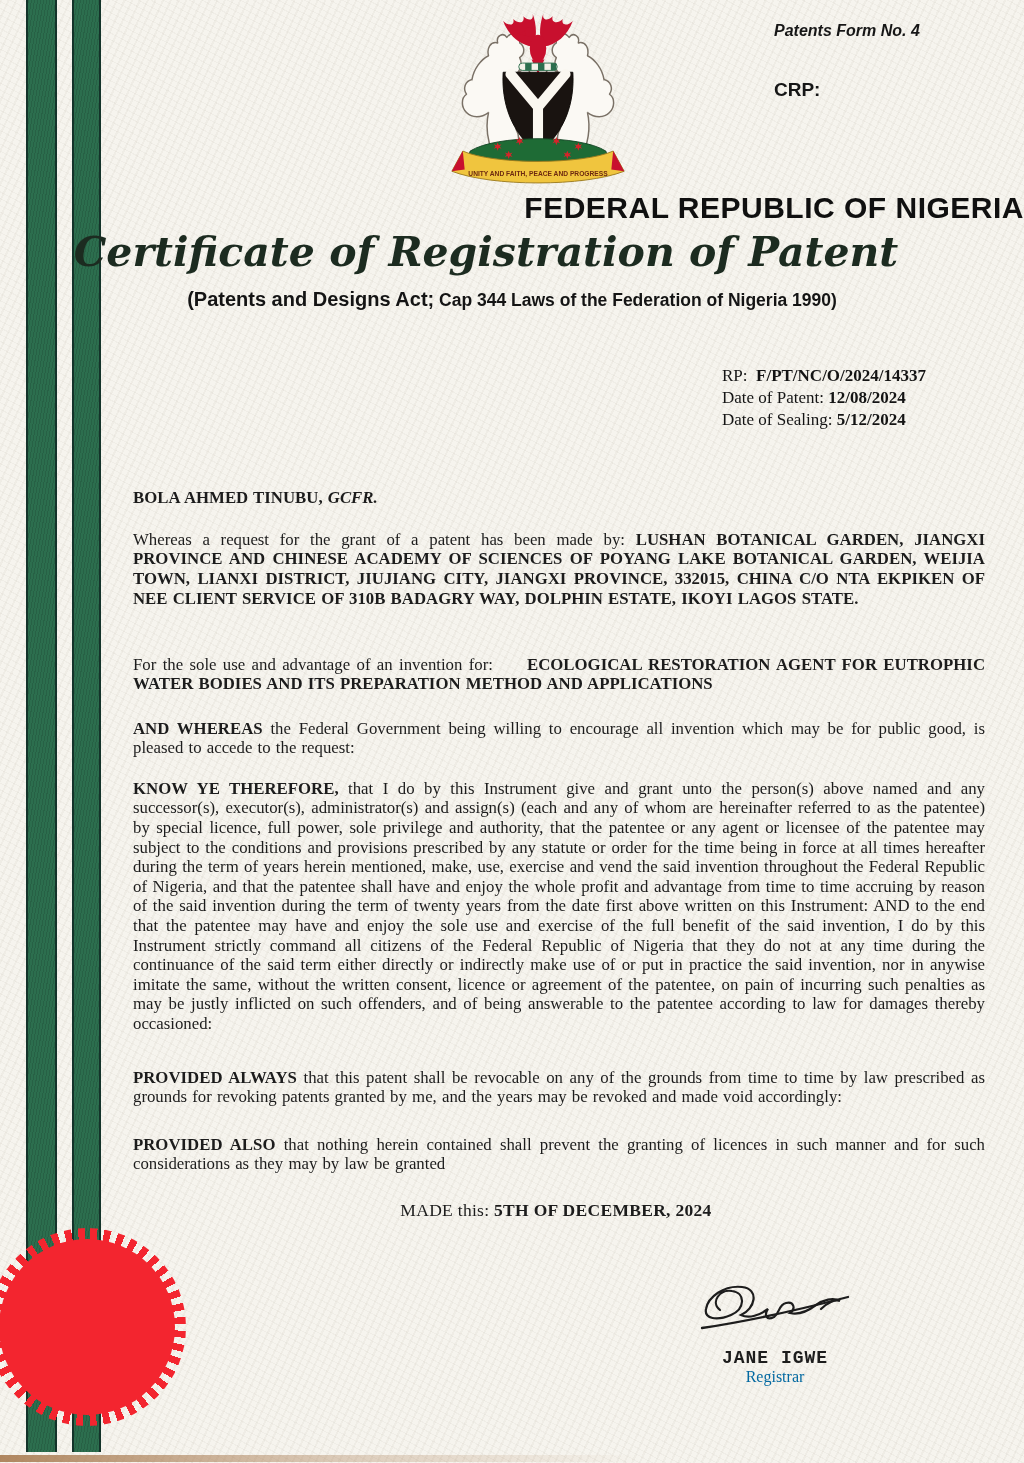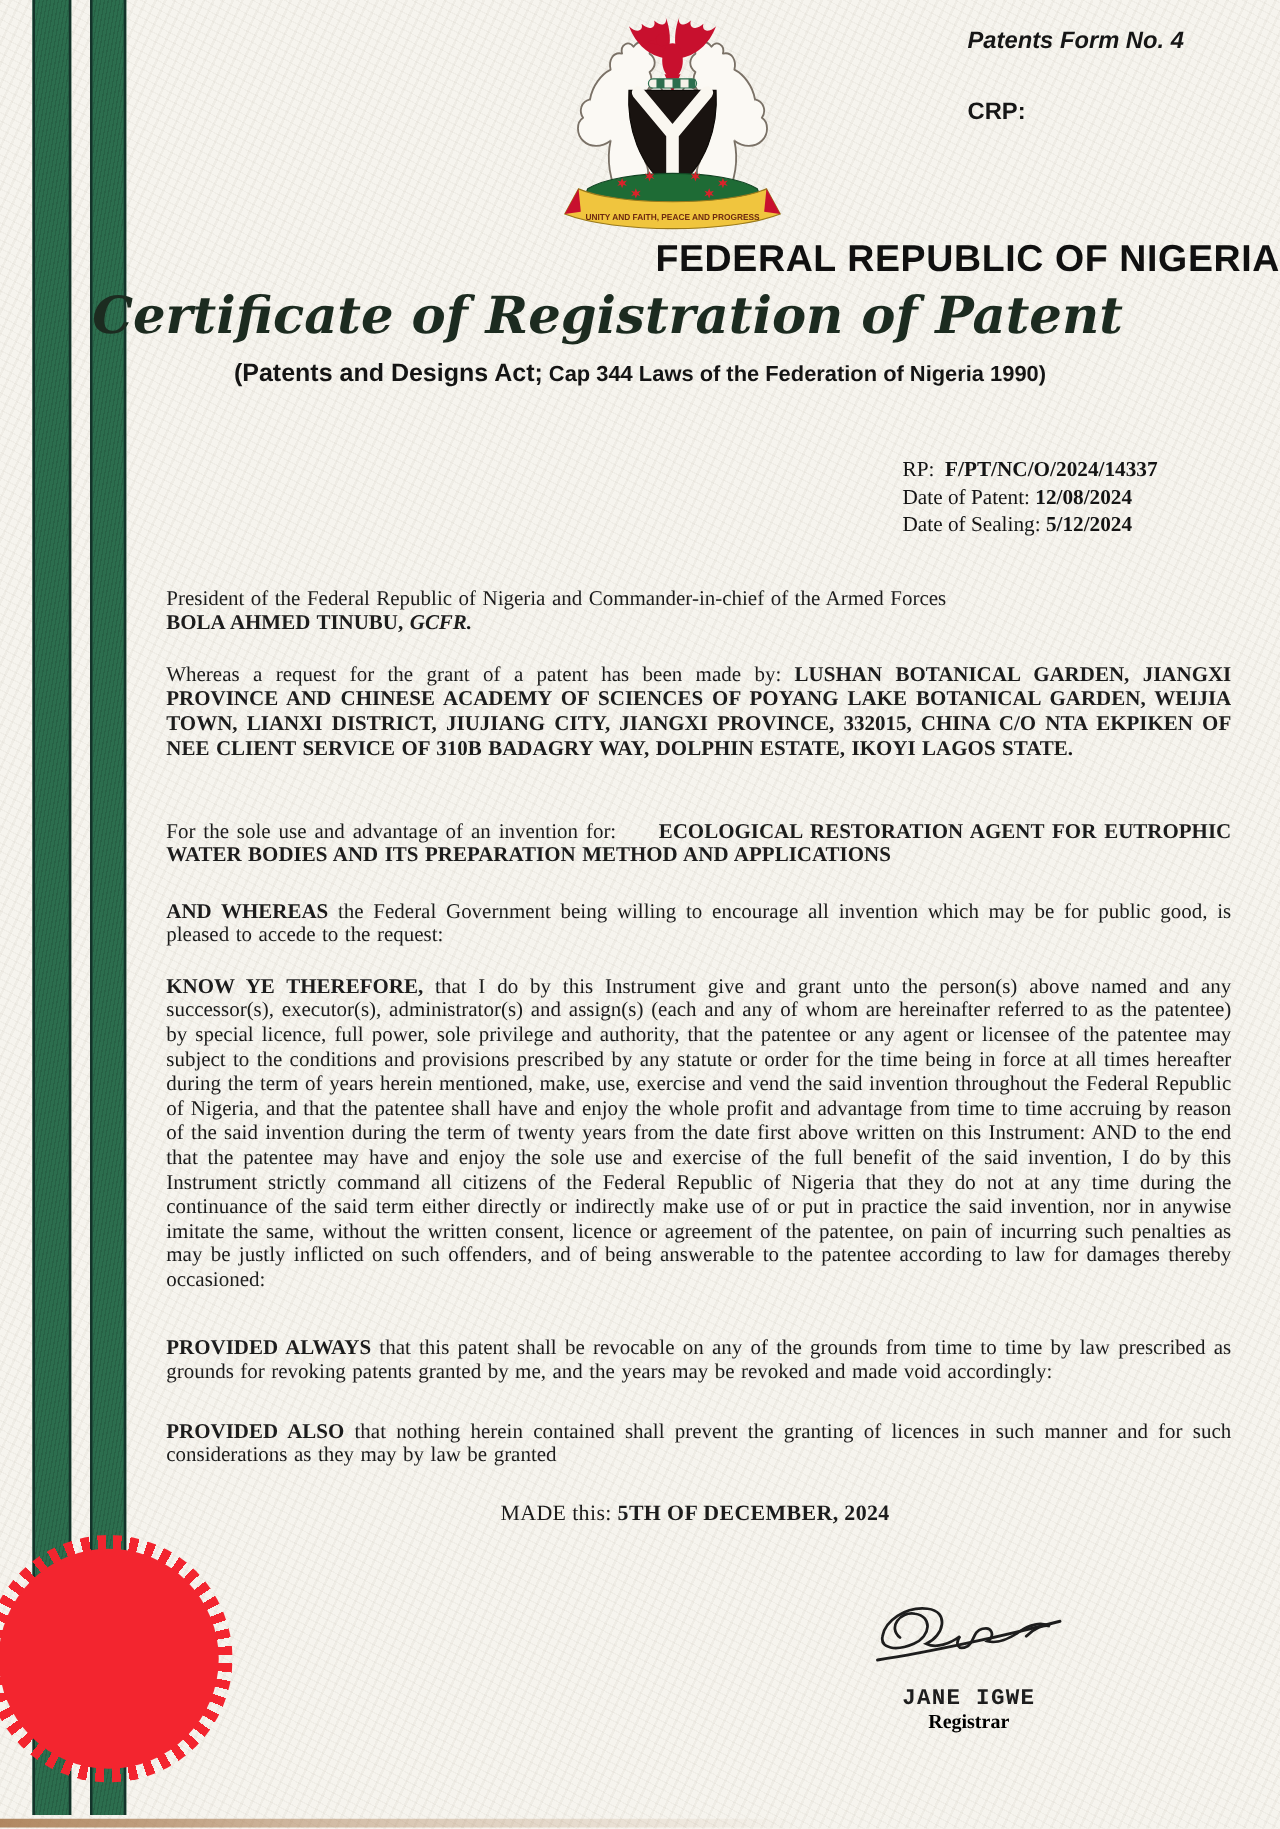--- a/index.html
+++ b/index.html
@@ -19,21 +19,21 @@
   .stripe.s1{left:26px;width:27px;}
   .stripe.s2{left:72px;width:25px;}
   .paper-edge{position:absolute;left:0;bottom:1px;width:640px;height:7px;
     background:linear-gradient(90deg, rgba(164,116,72,.85), rgba(164,116,72,.3) 55%, rgba(164,116,72,0));}
   
   .seal{position:absolute;left:-12px;top:1228px;width:198px;height:198px;border-radius:50%;
         background:repeating-conic-gradient(from 2deg, #f3252f 0deg 4.2deg, rgba(0,0,0,0) 4.2deg 8.2deg);}
   .seal::before{content:"";position:absolute;inset:11px;background:#f3252f;border-radius:50%;}
   
   .form-no{position:absolute;left:774px;top:22px;font-family:"Liberation Sans",sans-serif;
-           font-weight:bold;font-style:italic;font-size:19px;color:#161616;}
+           font-weight:bold;font-style:italic;font-size:16px;color:#161616;}
   .crp{position:absolute;left:774px;top:79px;font-family:"Liberation Sans",sans-serif;
        font-weight:bold;font-size:19px;color:#161616;}
   .coa{position:absolute;left:428px;top:6px;width:220px;height:182px;}
   .country-title{position:absolute;left:0;top:191px;width:1024px;text-align:right;padding-left:56px;
     box-sizing:border-box;font-family:"Liberation Sans",sans-serif;font-weight:bold;font-size:30px;
     letter-spacing:.5px;color:#101010;}
   .script-title{position:absolute;left:0;top:228px;width:916px;text-align:center;padding-left:56px;
     box-sizing:border-box;font-family:"DejaVu Serif",serif;font-style:italic;font-weight:bold;
     font-size:41px;color:#1c2b20;}
   .act-line{position:absolute;left:0;top:288px;width:1024px;text-align:center;
@@ -48,21 +48,21 @@
         text-align:justify;word-spacing:1px;color:#1c1c1c;}
   .p1{top:452px;}.p2{top:513px;}.p3{top:638px;}.p4{top:702px;}.p5{top:762px;}
   .p6{top:1051px;}.p7{top:1118px;}
   .para b{font-weight:bold;}
   .gap{display:inline-block;width:34px;}
   .made-line{position:absolute;left:0;top:1200px;width:1024px;text-align:center;padding-left:88px;
     box-sizing:border-box;font-size:17.5px;color:#1c1c1c;letter-spacing:.3px;}
   
   .sig-block{position:absolute;left:655px;top:1276px;width:240px;text-align:center;}
   .sig-name{font-weight:bold;font-size:18px;letter-spacing:1px;color:#1d1d1d;margin-top:2px;font-family:Liberation Mono, monospace;}
-  .sig-title{font-weight:bold;font-size:16px;color:#000000;}
+  .sig-title{font-weight:normal;font-size:16px;color:#0369a1;}
 </style>
 </head>
 <body>
 
 <div class="paper"></div>
 
 <div class="stripe s1"></div>
 <div class="stripe s2"></div>
 <div class="paper-edge"></div>
 
@@ -145,21 +145,21 @@
     <span>Date of Patent:</span>
     <b>12/08/2024</b>
   </div>
   <div>
     <span>Date of Sealing:</span>
     <b>5/12/2024</b>
   </div>
 </div>
 
 <p class="para p1">
-  <span>President of the Federal Republic of Nigeria and Commander-in-chief of the Armed Forces</span><br>
+  <br>
   <b>BOLA AHMED TINUBU, </b><b><i>GCFR.</i></b>
 </p>
 
 <p class="para p2">
   <span>Whereas a request for the grant of a patent has been made by: </span><b>LUSHAN BOTANICAL GARDEN, JIANGXI PROVINCE AND CHINESE ACADEMY OF SCIENCES OF POYANG LAKE BOTANICAL GARDEN, WEIJIA TOWN, LIANXI DISTRICT, JIUJIANG CITY, JIANGXI PROVINCE, 332015, CHINA C/O NTA EKPIKEN OF NEE CLIENT SERVICE OF 310B BADAGRY WAY, DOLPHIN ESTATE, IKOYI LAGOS STATE.</b>
 </p>
 
 <p class="para p3">
   <span>For the sole use and advantage of an invention for:</span><span class="gap"></span><b>ECOLOGICAL RESTORATION AGENT FOR EUTROPHIC WATER BODIES AND ITS PREPARATION METHOD AND APPLICATIONS</b>
 </p>

